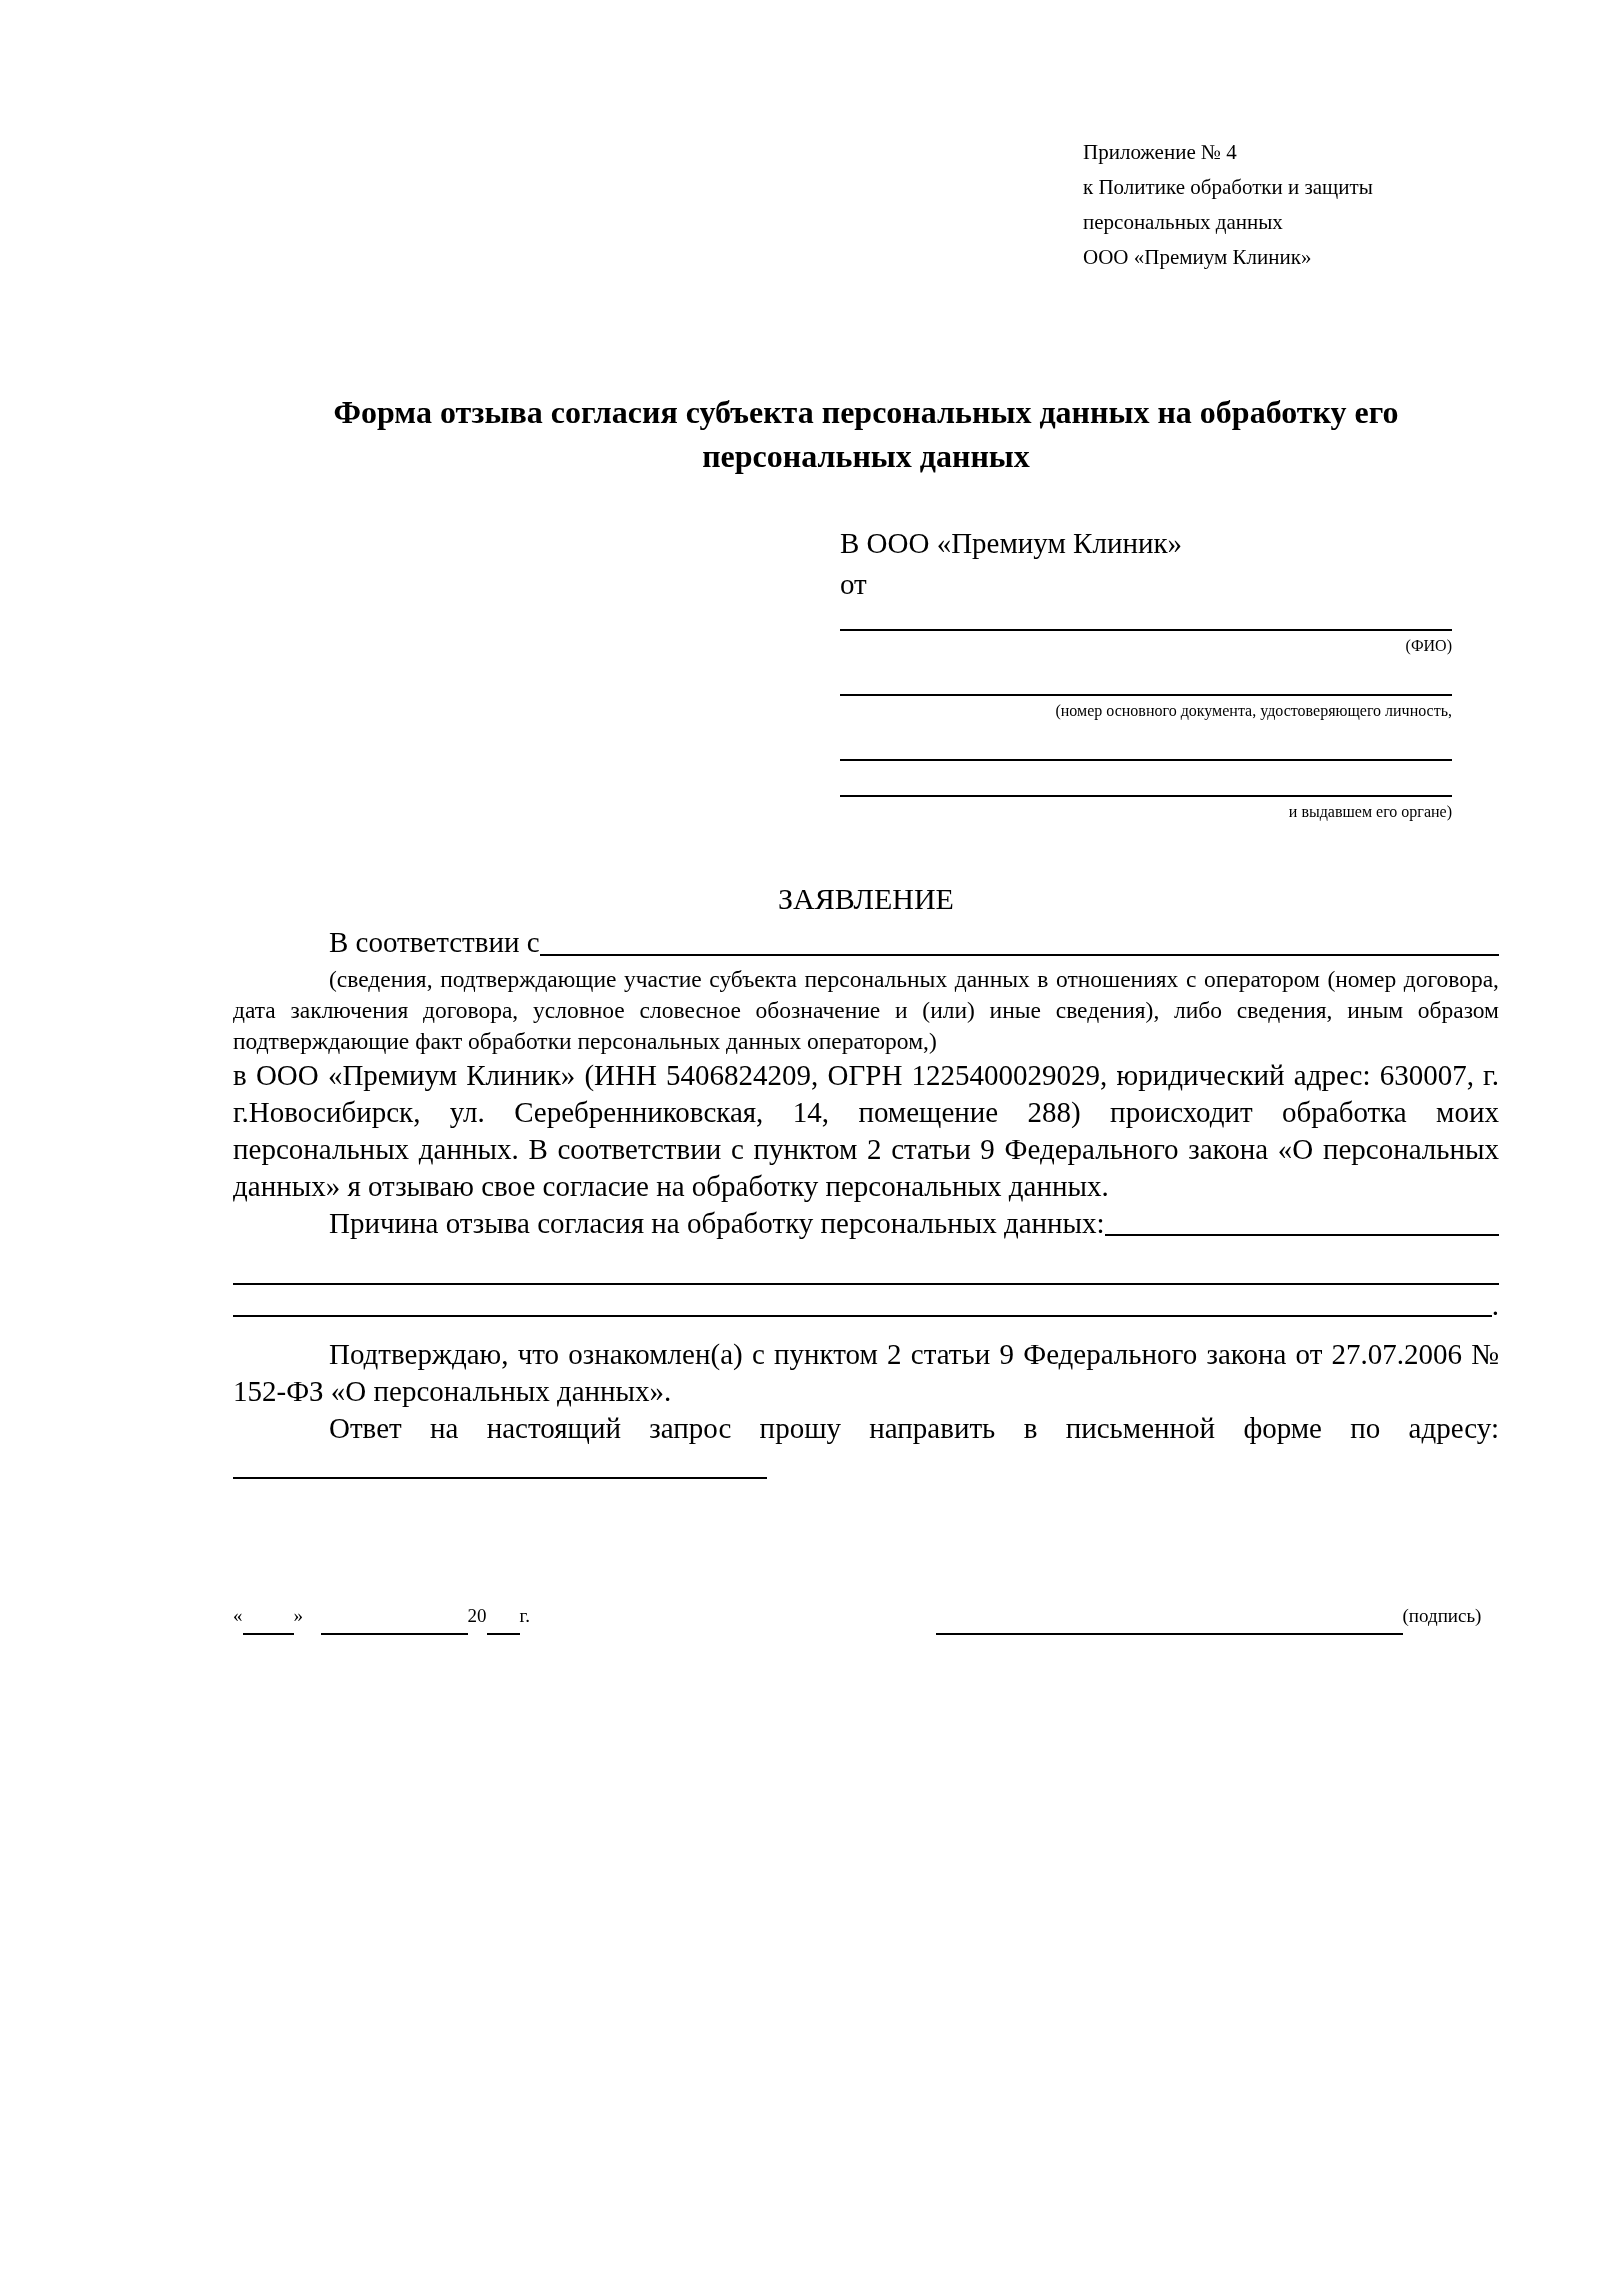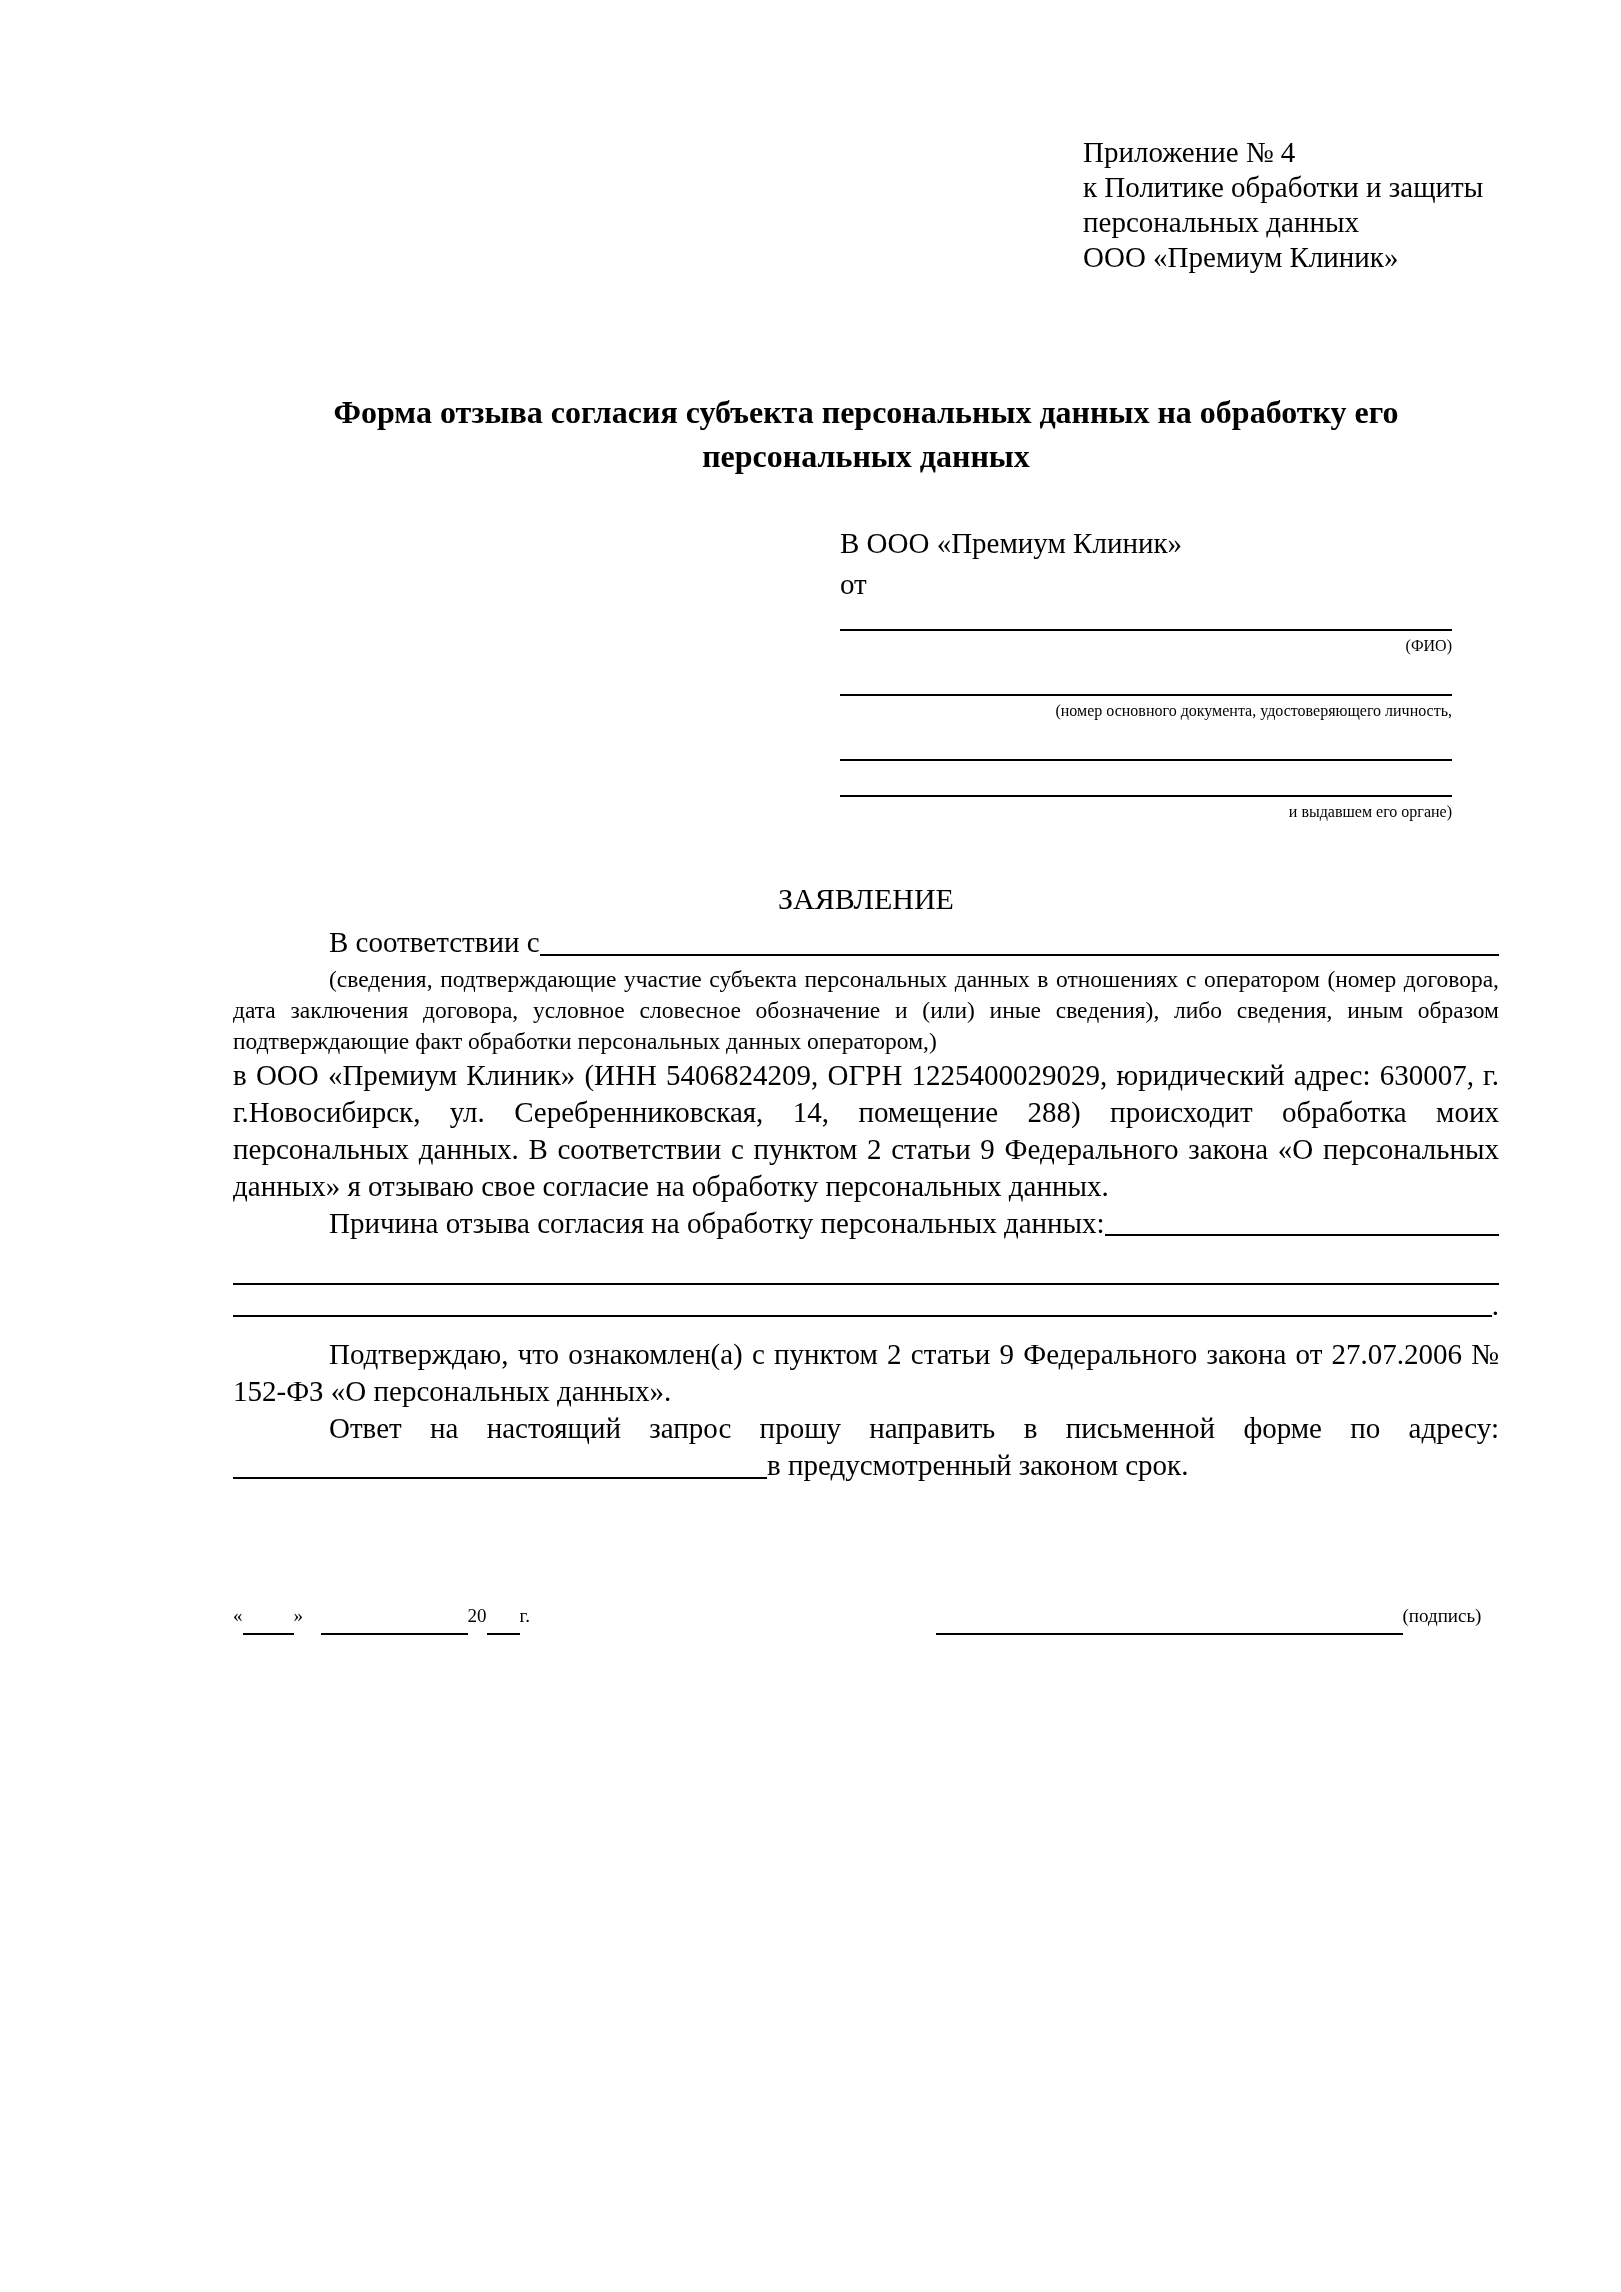--- a/index.html
+++ b/index.html
@@ -6,21 +6,21 @@
   .page{
     position:relative;
     width:1621px;height:2293px;
     background:#ffffff;color:#000;
     font-family:"Liberation Serif","DejaVu Serif",serif;
     overflow:hidden;
   }
   
   .annex{
     position:absolute;left:1083px;top:135px;
-    font-size:29px;line-height:35px;white-space:nowrap;
+    font-size:21px;line-height:35px;white-space:nowrap;
   }
   
   .title{
     position:absolute;left:233px;top:390px;width:1266px;
     text-align:center;font-weight:bold;font-size:32px;line-height:44px;
   }
   .title .inner{display:inline-block;max-width:1186px;text-align:center;}
   
   .addressee{
     position:absolute;left:840px;top:523px;width:612px;
@@ -126,21 +126,20 @@
     <div class="rule2">
       <span class="fill"></span>
       <span class="period">.</span>
     </div>
 
     <div class="confirm">Подтверждаю, что ознакомлен(а) с пунктом 2 статьи 9 Федерального закона от 27.07.2006 № 152-ФЗ «О персональных данных».</div>
 
     <div class="reply1">Ответ на настоящий запрос прошу направить в письменной форме по адресу:</div>
     <div class="reply2">
       <span class="blank-addr"></span>
-      <span class="suffix">в предусмотренный законом срок.</span>
     </div>
   </div>
 
   <div class="datesign">
     <div class="date-group">
       <span>«</span><span class="ds-blank b-day"></span><span>»</span><span class="ds-blank b-month"></span><span>20</span><span class="ds-blank b-year"></span><span>г.</span>
     </div>
     <div class="sign-group">
       <span class="b-sign"></span>
         <span>(подпись)</span>

